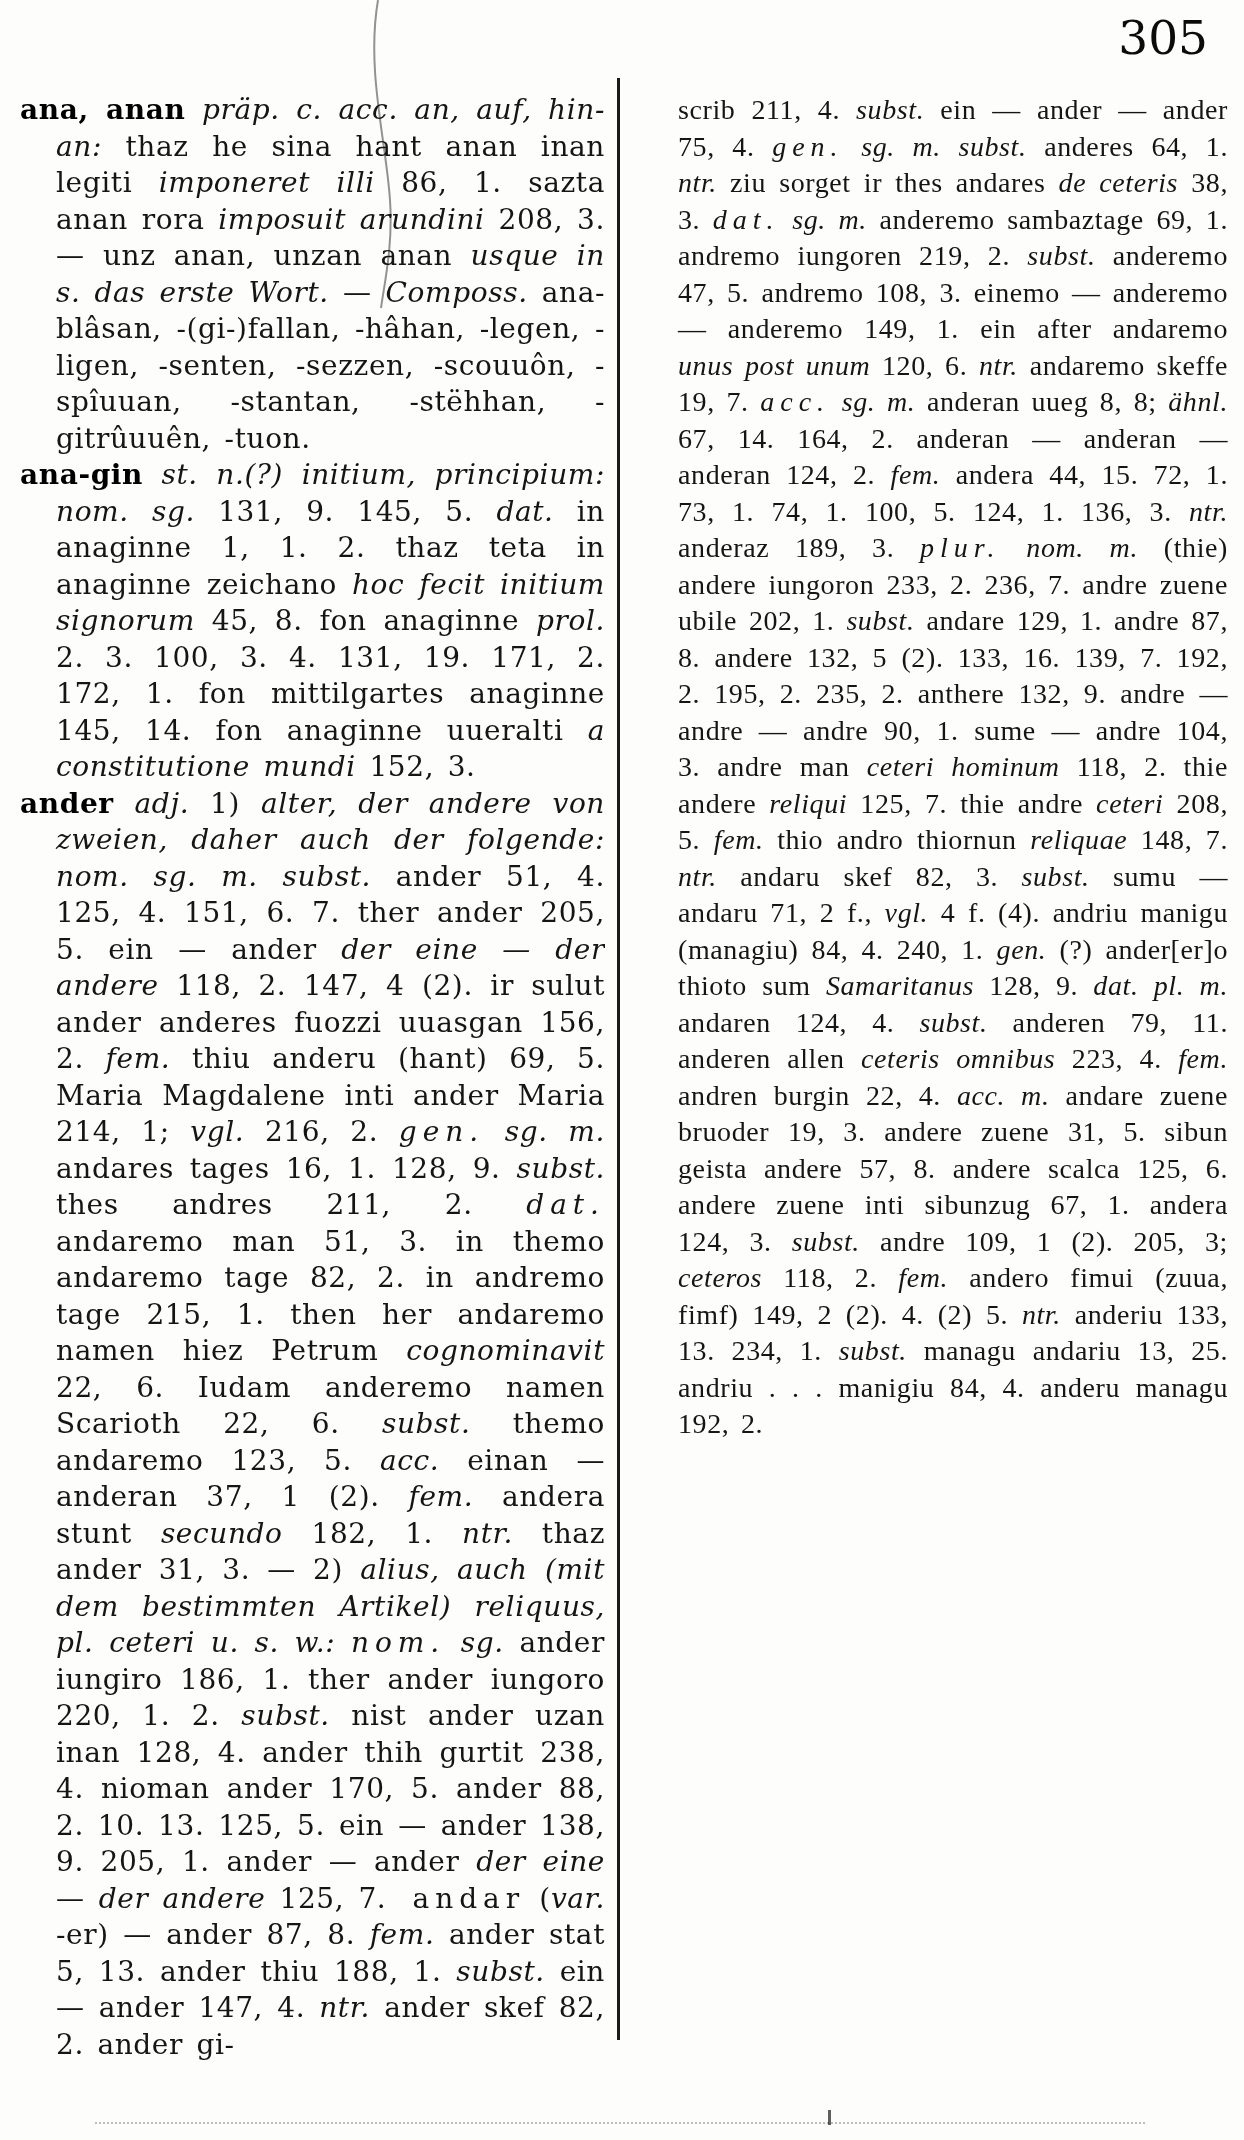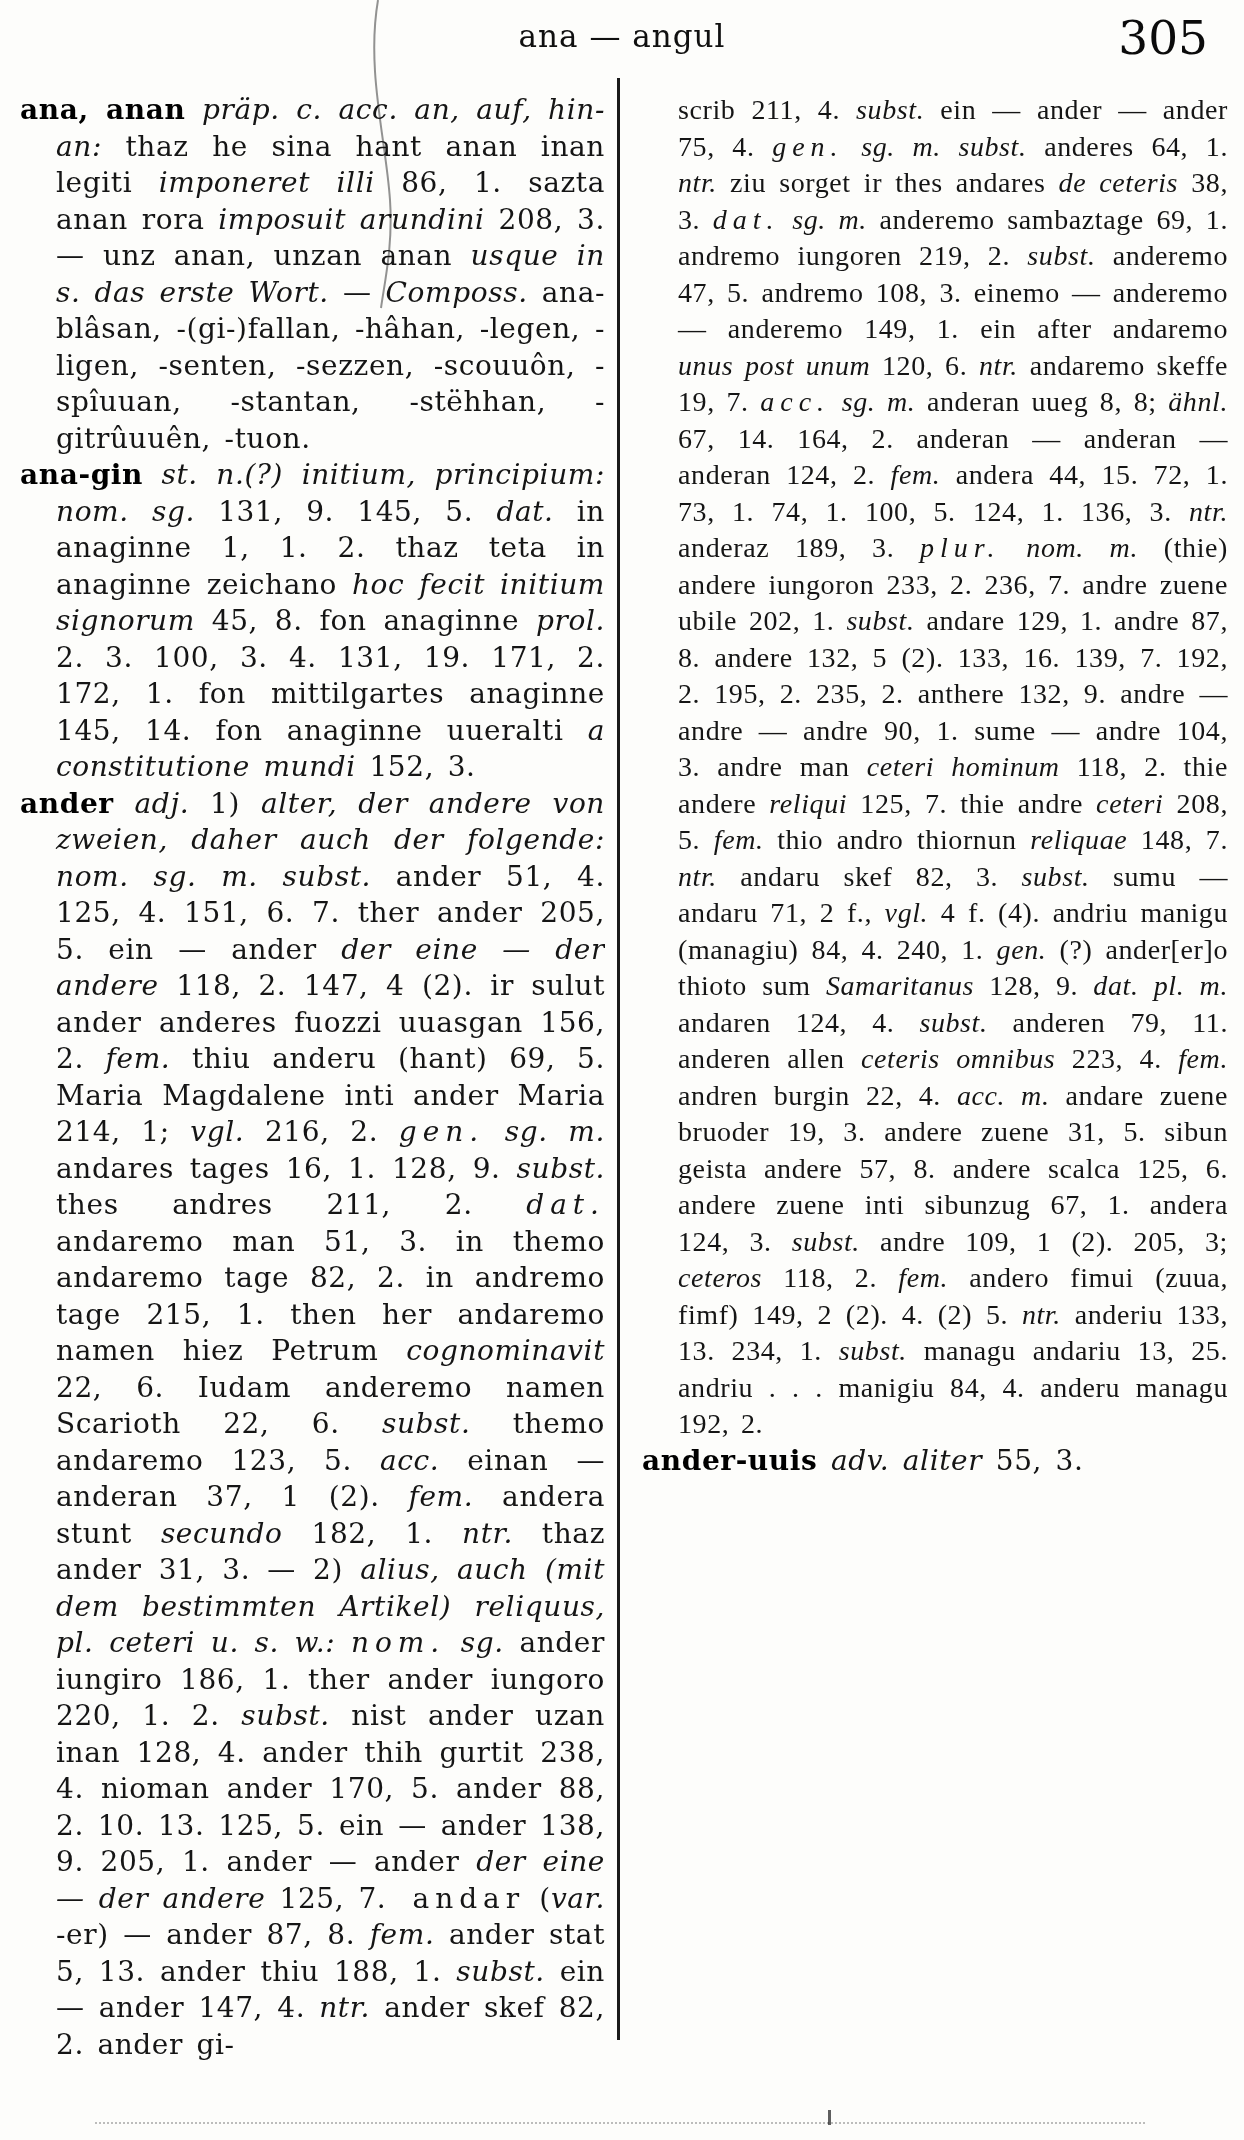--- a/index.html
+++ b/index.html
@@ -70,41 +70,39 @@
     left: 828px; top: 2110px; width: 3px; height: 15px;
     background: rgba(10,10,10,0.65);
   }
 </style>
 </head>
 <body>
 
 <div id="page">
 
   <div class="running-head">
-    <div class="head-title">ana — angul</div>
     <div class="page-number">305</div>
   </div>
 
   <svg class="artifact-curve" width="60" height="310" viewBox="0 0 60 310">
     <path d="M20,0 C8,70 28,140 32,200 C35,245 27,280 23,308" fill="none" stroke="#3a3a3a" stroke-width="2" opacity="0.55"></path>
   </svg>
 
   <div class="divider"></div>
 
   <div id="col-left" class="column">
     <div class="col-text">
         <p class="entry"><span class="seg-b">ana, anan</span><span class="seg-i"> präp. c. acc. an, auf, hin-an:</span><span class="seg-r"> thaz he sina hant anan inan legiti </span><span class="seg-i">imponeret illi</span><span class="seg-r"> 86, 1. sazta anan rora </span><span class="seg-i">imposuit arundini</span><span class="seg-r"> 208, 3. — unz anan, unzan anan </span><span class="seg-i">usque in s. das erste Wort.</span><span class="seg-r"> — </span><span class="seg-i">Composs.</span><span class="seg-r"> ana-blâsan, -(gi-)fallan, -hâhan, -legen, -ligen, -senten, -sezzen, -scouuôn, -spîuuan, -stantan, -stëhhan, -gitrûuuên, -tuon.</span></p>
         <p class="entry"><span class="seg-b">ana-gin</span><span class="seg-i"> st. n.(?) initium, principium: nom. sg.</span><span class="seg-r"> 131, 9. 145, 5. </span><span class="seg-i">dat.</span><span class="seg-r"> in anaginne 1, 1. 2. thaz teta in anaginne zeichano </span><span class="seg-i">hoc fecit initium signorum</span><span class="seg-r"> 45, 8. fon anaginne </span><span class="seg-i">prol.</span><span class="seg-r"> 2. 3. 100, 3. 4. 131, 19. 171, 2. 172, 1. fon mittilgartes anaginne 145, 14. fon anaginne uueralti </span><span class="seg-i">a constitutione mundi</span><span class="seg-r"> 152, 3.</span></p>
         <p class="entry"><span class="seg-b">ander</span><span class="seg-i"> adj.</span><span class="seg-r"> 1) </span><span class="seg-i">alter, der andere von zweien, daher auch der folgende: nom. sg. m. subst.</span><span class="seg-r"> ander 51, 4. 125, 4. 151, 6. 7. ther ander 205, 5. ein — ander </span><span class="seg-i">der eine — der andere</span><span class="seg-r"> 118, 2. 147, 4 (2). ir sulut ander anderes fuozzi uuasgan 156, 2. </span><span class="seg-i">fem.</span><span class="seg-r"> thiu anderu (hant) 69, 5. Maria Magdalene inti ander Maria 214, 1; </span><span class="seg-i">vgl.</span><span class="seg-r"> 216, 2. </span><span class="seg-is">gen.</span><span class="seg-i"> sg. m.</span><span class="seg-r"> andares tages 16, 1. 128, 9. </span><span class="seg-i">subst.</span><span class="seg-r"> thes andres 211, 2. </span><span class="seg-is">dat.</span><span class="seg-r"> andaremo man 51, 3. in themo andaremo tage 82, 2. in andremo tage 215, 1. then her andaremo namen hiez Petrum </span><span class="seg-i">cognominavit</span><span class="seg-r"> 22, 6. Iudam anderemo namen Scarioth 22, 6. </span><span class="seg-i">subst.</span><span class="seg-r"> themo andaremo 123, 5. </span><span class="seg-i">acc.</span><span class="seg-r"> einan — anderan 37, 1 (2). </span><span class="seg-i">fem.</span><span class="seg-r"> andera stunt </span><span class="seg-i">secundo</span><span class="seg-r"> 182, 1. </span><span class="seg-i">ntr.</span><span class="seg-r"> thaz ander 31, 3. — 2) </span><span class="seg-i">alius, auch (mit dem bestimmten Artikel) reliquus, pl. ceteri u. s. w.: </span><span class="seg-is">nom.</span><span class="seg-i"> sg.</span><span class="seg-r"> ander iungiro 186, 1. ther ander iungoro 220, 1. 2. </span><span class="seg-i">subst.</span><span class="seg-r"> nist ander uzan inan 128, 4. ander thih gurtit 238, 4. nioman ander 170, 5. ander 88, 2. 10. 13. 125, 5. ein — ander 138, 9. 205, 1. ander — ander </span><span class="seg-i">der eine — der andere</span><span class="seg-r"> 125, 7. </span><span class="seg-rs">andar</span><span class="seg-r"> (</span><span class="seg-i">var.</span><span class="seg-r"> -er) — ander 87, 8. </span><span class="seg-i">fem.</span><span class="seg-r"> ander stat 5, 13. ander thiu 188, 1. </span><span class="seg-i">subst.</span><span class="seg-r"> ein — ander 147, 4. </span><span class="seg-i">ntr.</span><span class="seg-r"> ander skef 82, 2. ander gi-</span></p>
       </div>
   </div>
 
   <div id="col-right" class="column">
     <div class="col-text">
         <p class="entry continuation"><span class="seg-r">scrib 211, 4. </span><span class="seg-i">subst.</span><span class="seg-r"> ein — ander — ander 75, 4. </span><span class="seg-is">gen.</span><span class="seg-i"> sg. m. subst.</span><span class="seg-r"> anderes 64, 1. </span><span class="seg-i">ntr.</span><span class="seg-r"> ziu sorget ir thes andares </span><span class="seg-i">de ceteris</span><span class="seg-r"> 38, 3. </span><span class="seg-is">dat.</span><span class="seg-i"> sg. m.</span><span class="seg-r"> anderemo sambaztage 69, 1. andremo iungoren 219, 2. </span><span class="seg-i">subst.</span><span class="seg-r"> anderemo 47, 5. andremo 108, 3. einemo — anderemo — anderemo 149, 1. ein after andaremo </span><span class="seg-i">unus post unum</span><span class="seg-r"> 120, 6. </span><span class="seg-i">ntr.</span><span class="seg-r"> andaremo skeffe 19, 7. </span><span class="seg-is">acc.</span><span class="seg-i"> sg. m.</span><span class="seg-r"> anderan uueg 8, 8; </span><span class="seg-i">ähnl.</span><span class="seg-r"> 67, 14. 164, 2. anderan — anderan — anderan 124, 2. </span><span class="seg-i">fem.</span><span class="seg-r"> andera 44, 15. 72, 1. 73, 1. 74, 1. 100, 5. 124, 1. 136, 3. </span><span class="seg-i">ntr.</span><span class="seg-r"> anderaz 189, 3. </span><span class="seg-is">plur.</span><span class="seg-i"> nom. m.</span><span class="seg-r"> (thie) andere iungoron 233, 2. 236, 7. andre zuene ubile 202, 1. </span><span class="seg-i">subst.</span><span class="seg-r"> andare 129, 1. andre 87, 8. andere 132, 5 (2). 133, 16. 139, 7. 192, 2. 195, 2. 235, 2. anthere 132, 9. andre — andre — andre 90, 1. sume — andre 104, 3. andre man </span><span class="seg-i">ceteri hominum</span><span class="seg-r"> 118, 2. thie andere </span><span class="seg-i">reliqui</span><span class="seg-r"> 125, 7. thie andre </span><span class="seg-i">ceteri</span><span class="seg-r"> 208, 5. </span><span class="seg-i">fem.</span><span class="seg-r"> thio andro thiornun </span><span class="seg-i">reliquae</span><span class="seg-r"> 148, 7. </span><span class="seg-i">ntr.</span><span class="seg-r"> andaru skef 82, 3. </span><span class="seg-i">subst.</span><span class="seg-r"> sumu — andaru 71, 2 f., </span><span class="seg-i">vgl.</span><span class="seg-r"> 4 f. (4). andriu manigu (managiu) 84, 4. 240, 1. </span><span class="seg-i">gen.</span><span class="seg-r"> (?) ander[er]o thioto sum </span><span class="seg-i">Samaritanus</span><span class="seg-r"> 128, 9. </span><span class="seg-i">dat. pl. m.</span><span class="seg-r"> andaren 124, 4. </span><span class="seg-i">subst.</span><span class="seg-r"> anderen 79, 11. anderen allen </span><span class="seg-i">ceteris omnibus</span><span class="seg-r"> 223, 4. </span><span class="seg-i">fem.</span><span class="seg-r"> andren burgin 22, 4. </span><span class="seg-i">acc. m.</span><span class="seg-r"> andare zuene bruoder 19, 3. andere zuene 31, 5. sibun geista andere 57, 8. andere scalca 125, 6. andere zuene inti sibunzug 67, 1. andera 124, 3. </span><span class="seg-i">subst.</span><span class="seg-r"> andre 109, 1 (2). 205, 3; </span><span class="seg-i">ceteros</span><span class="seg-r"> 118, 2. </span><span class="seg-i">fem.</span><span class="seg-r"> andero fimui (zuua, fimf) 149, 2 (2). 4. (2) 5. </span><span class="seg-i">ntr.</span><span class="seg-r"> anderiu 133, 13. 234, 1. </span><span class="seg-i">subst.</span><span class="seg-r"> managu andariu 13, 25. andriu . . . manigiu 84, 4. anderu managu 192, 2.</span></p>
-        <p class="entry"><span class="seg-b">ander-uuis</span><span class="seg-i"> adv. aliter</span><span class="seg-r"> 55, 3.</span></p>
       </div>
   </div>
 
   <div class="bottom-dots"></div>
   <div class="bottom-mark"></div>
 
 </div>
 
 </body></html>

